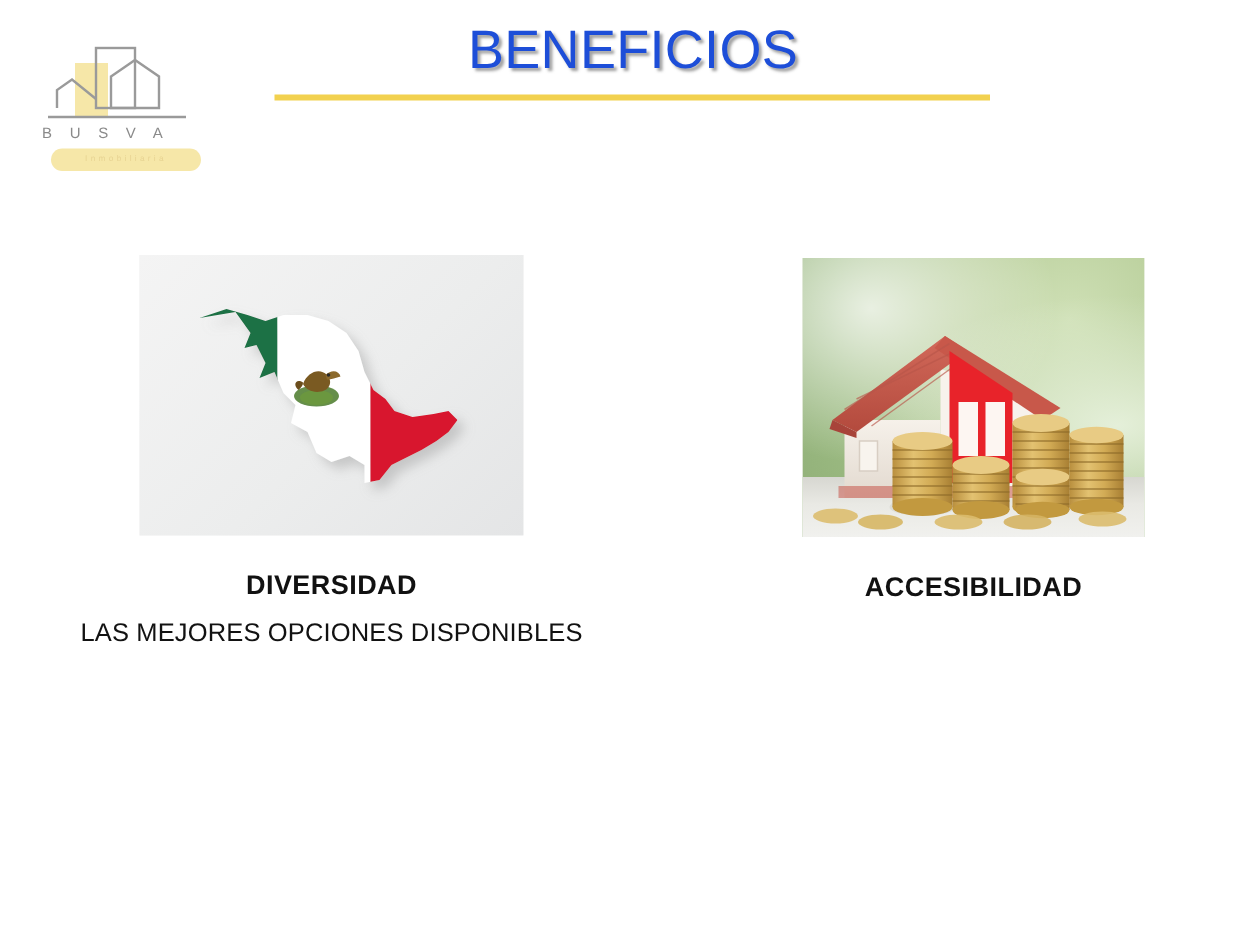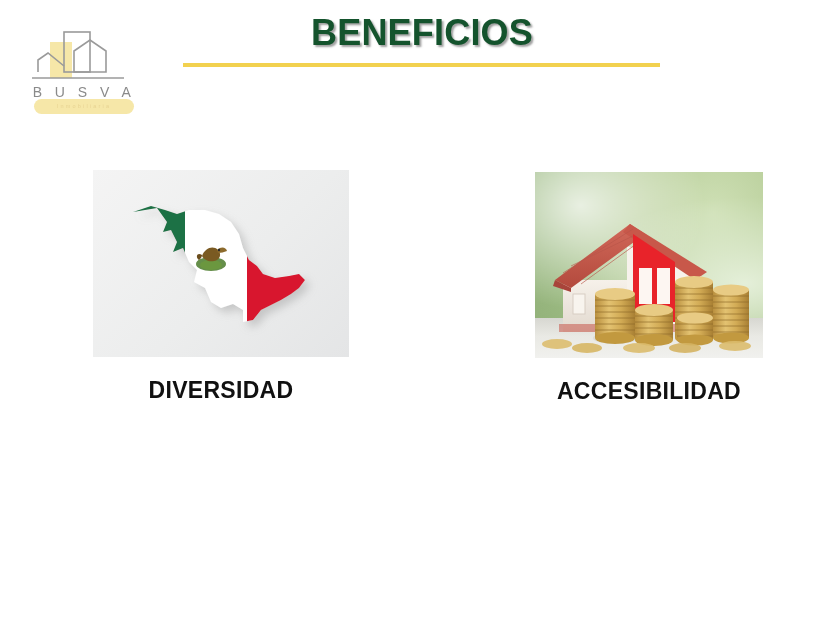--- a/index.html
+++ b/index.html
@@ -35,22 +35,21 @@
     left: 0;
     top: 0;
     width: 112px;
     height: 62px;
   }
   .logo-wordmark {
     position: absolute;
     left: 0;
     top: 58px;
     width: 112px;
-    text-align: center;
-    font-size: 14px;
+    font-size: 10px;
     letter-spacing: 4.5px;
     color: #8a8a8a;
     font-family: "Liberation Sans", sans-serif;
   }
   .logo-tagline-wrap {
     position: absolute;
     left: 6px;
     top: 73px;
     width: 100px;
     height: 15px;
@@ -70,22 +69,22 @@
   }
 
   
   .title {
     position: absolute;
     left: 183px;
     top: 12px;
     width: 478px;
     text-align: center;
     font-size: 36px;
-    font-weight: bold;
-    color: #14532d;
+    font-weight: normal;
+    color: #1d4ed8;
     letter-spacing: 0.2px;
     text-shadow: 2px 2px 2px rgba(110,110,110,0.65);
     line-height: 42px;
     white-space: nowrap;
   }
   .title-rule {
     position: absolute;
     left: 183px;
     top: 63px;
     width: 477px;
@@ -156,21 +155,21 @@
   .house-svg {
     position: absolute;
     left: 0;
     top: 0;
   }
 
   
   .caption-head {
     margin-top: 21px;
     text-align: center;
-    font-size: 23px;
+    font-size: 18px;
     font-weight: bold;
     color: #111111;
     letter-spacing: 0.3px;
     line-height: 24px;
   }
   .caption-body {
     margin-top: 7px;
     text-align: center;
     font-size: 17px;
     font-weight: normal;
@@ -242,20 +241,21 @@
           <path d="M-9 0 C-6 -8 2 -11 7 -6 C11 -2 9 4 3 5 C-2 6 -7 4 -9 0 Z" fill="#7a5a22"></path>
           <path d="M6 -6 C10 -10 15 -9 16 -5 C13 -4 10 -3 7 -3 Z" fill="#8c6a2c"></path>
           <path d="M-9 -1 C-14 -4 -16 1 -12 4 C-10 2 -9 1 -9 -1 Z" fill="#6b4d1c"></path>
           <circle cx="8" cy="-6" r="1.2" fill="#2b2b2b"></circle>
         </g>
       </svg>
     </div>
 
     <div class="caption-head">DIVERSIDAD</div>
     <div class="caption-body">
+      <span>LAS MEJORES OPCIONES DISPONIBLES</span>
     </div>
   </div>
 
   <div class="col col-right">
 
     <div class="photo photo-house">
       <div class="house-bg"></div>
       <div class="house-bg-blur"></div>
       <div class="house-ground"></div>
 

